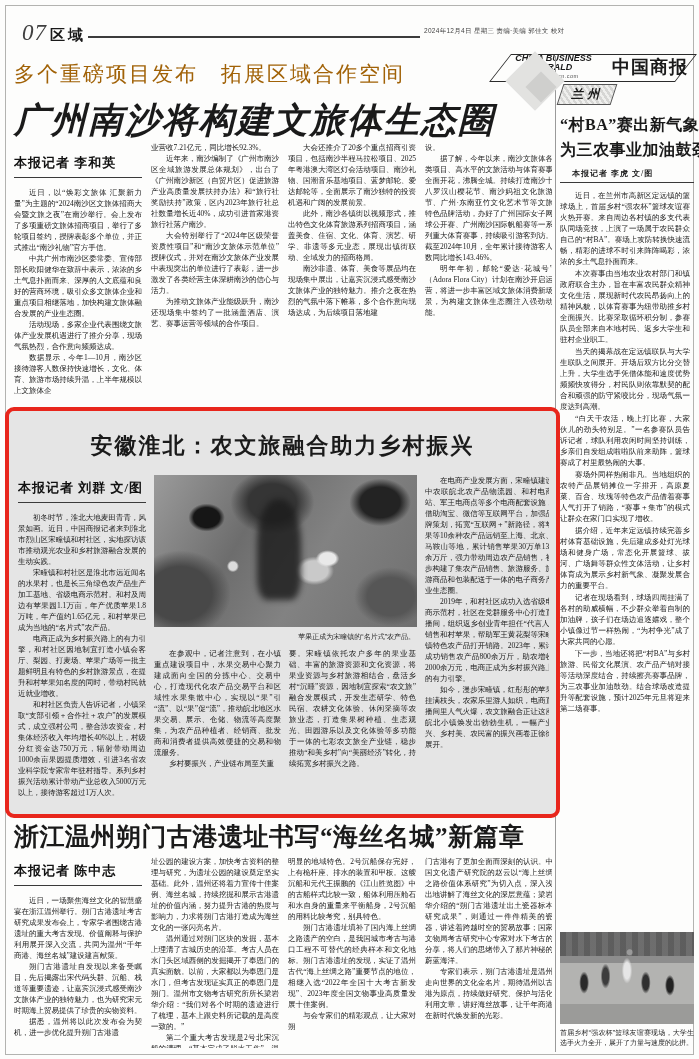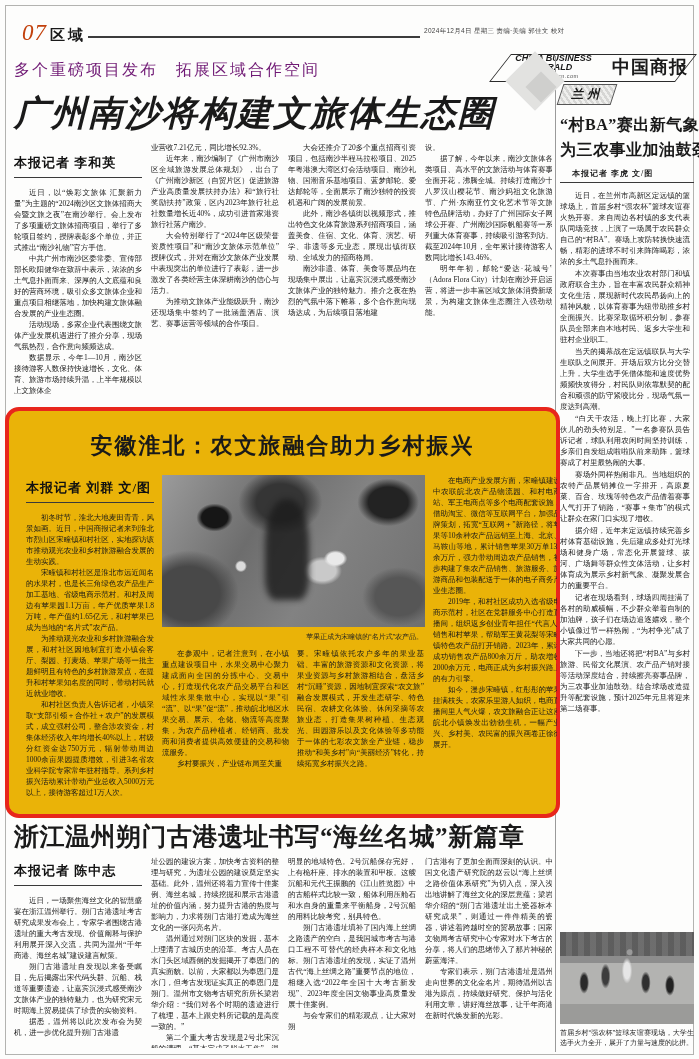--- a/index.html
+++ b/index.html
@@ -2,55 +2,55 @@
 <html lang="zh"><head>
 <meta charset="utf-8">
 <style>
   html,body{margin:0;padding:0;background:#e9e9e7;}
   .page{position:relative;width:699px;height:1059px;background:#fdfdfc;margin:0 auto;overflow:hidden;
         font-family:"Liberation Serif","DejaVu Serif",serif;color:#1a1a1a;}
   .frame{position:absolute;left:5px;top:5px;width:687px;height:1048px;border:1px solid #b3b3b0;pointer-events:none;}
 
   
   .sect{position:absolute;left:22px;top:20px;white-space:nowrap;}
-  .pageno{font-style:italic;font-size:23px;color:#c2410c;letter-spacing:1px;}
+  .pageno{font-style:italic;font-size:23px;color:#404040;letter-spacing:1px;}
   .sectname{font-weight:bold;font-size:15px;letter-spacing:3px;margin-left:3px;}
   .headrule{position:absolute;left:88px;top:36px;width:332px;height:2px;background:#3c3c3c;}
   .dateline{position:absolute;left:424px;top:27px;width:142px;font-size:6.5px;color:#444;
             font-family:"Liberation Sans",sans-serif;letter-spacing:.3px;white-space:nowrap;overflow:hidden;}
   .masthead{position:absolute;left:498px;top:16px;width:190px;height:28px;margin-top:37px;}
   .mast-skew{position:absolute;left:2px;top:1px;width:184px;height:26px;border:1.3px solid #2b2b2b;transform:skewX(-38deg);}
   .mast-inner{position:absolute;left:0;top:0;width:190px;height:28px;display:flex;align-items:center;justify-content:center;background:transparent;}
   .mast-en{font-family:"Liberation Sans",sans-serif;font-style:italic;font-weight:bold;font-size:9px;line-height:9px;
            text-align:center;margin-right:3px;}
   .mast-url{display:block;font-size:5.5px;font-weight:normal;font-style:normal;color:#555;letter-spacing:.5px;}
   .mast-cn{font-weight:bold;font-size:18px;letter-spacing:1px;white-space:nowrap;}
 
   .vrule{position:absolute;left:555px;top:56px;width:1px;height:996px;background:#9a9a9a;}
 
   
-  .kicker{font-family:"Liberation Sans",sans-serif;font-size:16px;color:#701a75;letter-spacing:2px;font-weight:500;}
+  .kicker{font-family:"Liberation Sans",sans-serif;font-size:21px;color:#a16207;letter-spacing:2px;font-weight:500;}
   .byline{font-size:13px;font-weight:bold;color:#111;letter-spacing:1px;padding-top:12px;}
   .bl-rule{height:1px;background:#3a3a3a;margin:5px 0 9px 0;width:100%;}
   .cols{display:flex;gap:9px;}
   .col{width:128px;flex:0 0 128px;overflow:hidden;}
   .colp p{margin:0;font-size:7.5px;line-height:11px;text-align:justify;text-justify:inter-ideograph;
           text-indent:2em;color:#191919;}
   .colp p.cont{text-indent:0;}
 
   
   #nansha{position:absolute;left:14px;top:60px;width:538px;}
   #nansha .title1{margin:9px 0 0 0;font-size:35px;font-weight:bold;letter-spacing:2px;white-space:nowrap;font-style:italic;}
   #nansha .cols{position:absolute;left:0;top:82px;width:538px;height:260px;overflow:hidden;}
 
   
-  #huaibei{position:absolute;left:5px;top:407px;width:539px;height:403px;border:4px solid #e8261c;border-radius:14px;
-           background:#eab308;padding:0 4px;}
+  #huaibei{position:absolute;left:5px;top:407px;width:539px;height:403px;border:4px solid #e8261c;border-radius:9px;
+           background:#e5e5e5;padding:0 4px;}
   #huaibei .title2{margin:20px 0 0 0;text-align:center;font-size:22px;font-weight:bold;letter-spacing:2px;}
-  #huaibei .hb-body{position:absolute;left:9px;top:64px;width:531px;height:330px;display:flex;gap:8px;overflow:hidden;margin-left:8px;}
+  #huaibei .hb-body{position:absolute;left:9px;top:64px;width:531px;height:330px;display:flex;gap:8px;overflow:hidden;}
   #huaibei .col{width:128px;flex:0 0 128px;}
   .hb-mid{width:263px;flex:0 0 263px;}
   .photo-apple{width:263px;height:152px;position:relative;overflow:hidden;
     background:
       radial-gradient(18px 13px at 66% 55%, #e9e9e9 0 45%, rgba(0,0,0,0) 65%),
       radial-gradient(30px 22px at 61% 63%, #c9c9c9 0 45%, rgba(0,0,0,0) 65%),
       radial-gradient(26px 20px at 20% 28%, #161616 0 50%, rgba(0,0,0,0) 70%),
       radial-gradient(44px 34px at 86% 18%, #232323 0 45%, rgba(0,0,0,0) 70%),
       radial-gradient(60px 46px at 45% 18%, #353535 0 40%, rgba(0,0,0,0) 70%),
       radial-gradient(70px 60px at 10% 78%, #484848 0 45%, rgba(0,0,0,0) 72%),
@@ -155,21 +155,21 @@
 
   <section id="huaibei">
     <h2 class="title2">安徽淮北：农文旅融合助力乡村振兴</h2>
     <div class="hb-body">
       <div class="col">
         <div class="byline" style="padding-top:4px;">本报记者 刘群 文/图</div>
         <div class="bl-rule"></div>
         <div class="colp">
             <p>初冬时节，淮北大地麦田青青，风景如画。近日，中国商报记者来到淮北市烈山区宋疃镇和村社区，实地探访该市推动观光农业和乡村旅游融合发展的生动实践。</p>
             <p>宋疃镇和村社区是淮北市远近闻名的水果村，也是长三角绿色农产品生产加工基地、省级电商示范村。和村及周边有苹果园1.1万亩，年产优质苹果1.8万吨，年产值约1.65亿元，和村苹果已成为当地的“名片式”农产品。</p>
-            <p>为推动观光农业和乡村旅游融合发展，和村社区因地制宜打造小镇会客厅、梨园、打麦场、苹果广场等一批主题鲜明且有特色的乡村旅游景点，在提升和村苹果知名度的同时，带动村民就近就业增收。</p>
+            <p>电商正成为乡村振兴路上的有力引擎，和村社区因地制宜打造小镇会客厅、梨园、打麦场、苹果广场等一批主题鲜明且有特色的乡村旅游景点，在提升和村苹果知名度的同时，带动村民就近就业增收。</p>
             <p>和村社区负责人告诉记者，小镇采取“支部引领＋合作社＋农户”的发展模式，成立强村公司，整合涉农资金，村集体经济收入年均增长40%以上，村级分红资金达750万元，辐射带动周边1000余亩果园提质增效，引进3名省农业科学院专家常年驻村指导。系列乡村振兴活动累计带动产业总收入5000万元以上，接待游客超过1万人次。</p>
           </div>
       </div>
       <div class="hb-mid">
         <div class="photo-apple"></div>
         <div class="caption-apple">苹果正成为宋疃镇的“名片式”农产品。</div>
         <div class="hb-subcols">
           <div class="scol colp">
               <p>在参观中，记者注意到，在小镇重点建设项目中，水果交易中心聚力建成面向全国的分拣中心、交易中心，打造现代化农产品交易平台和区域性水果集散中心，实现以“果”引“流”、以“果”促“流”，推动皖北地区水果交易、展示、仓储、物流等高度聚集，为农产品种植者、经销商、批发商和消费者提供高效便捷的交易和物流服务。</p>
               <p>乡村要振兴，产业链布局至关重</p>

